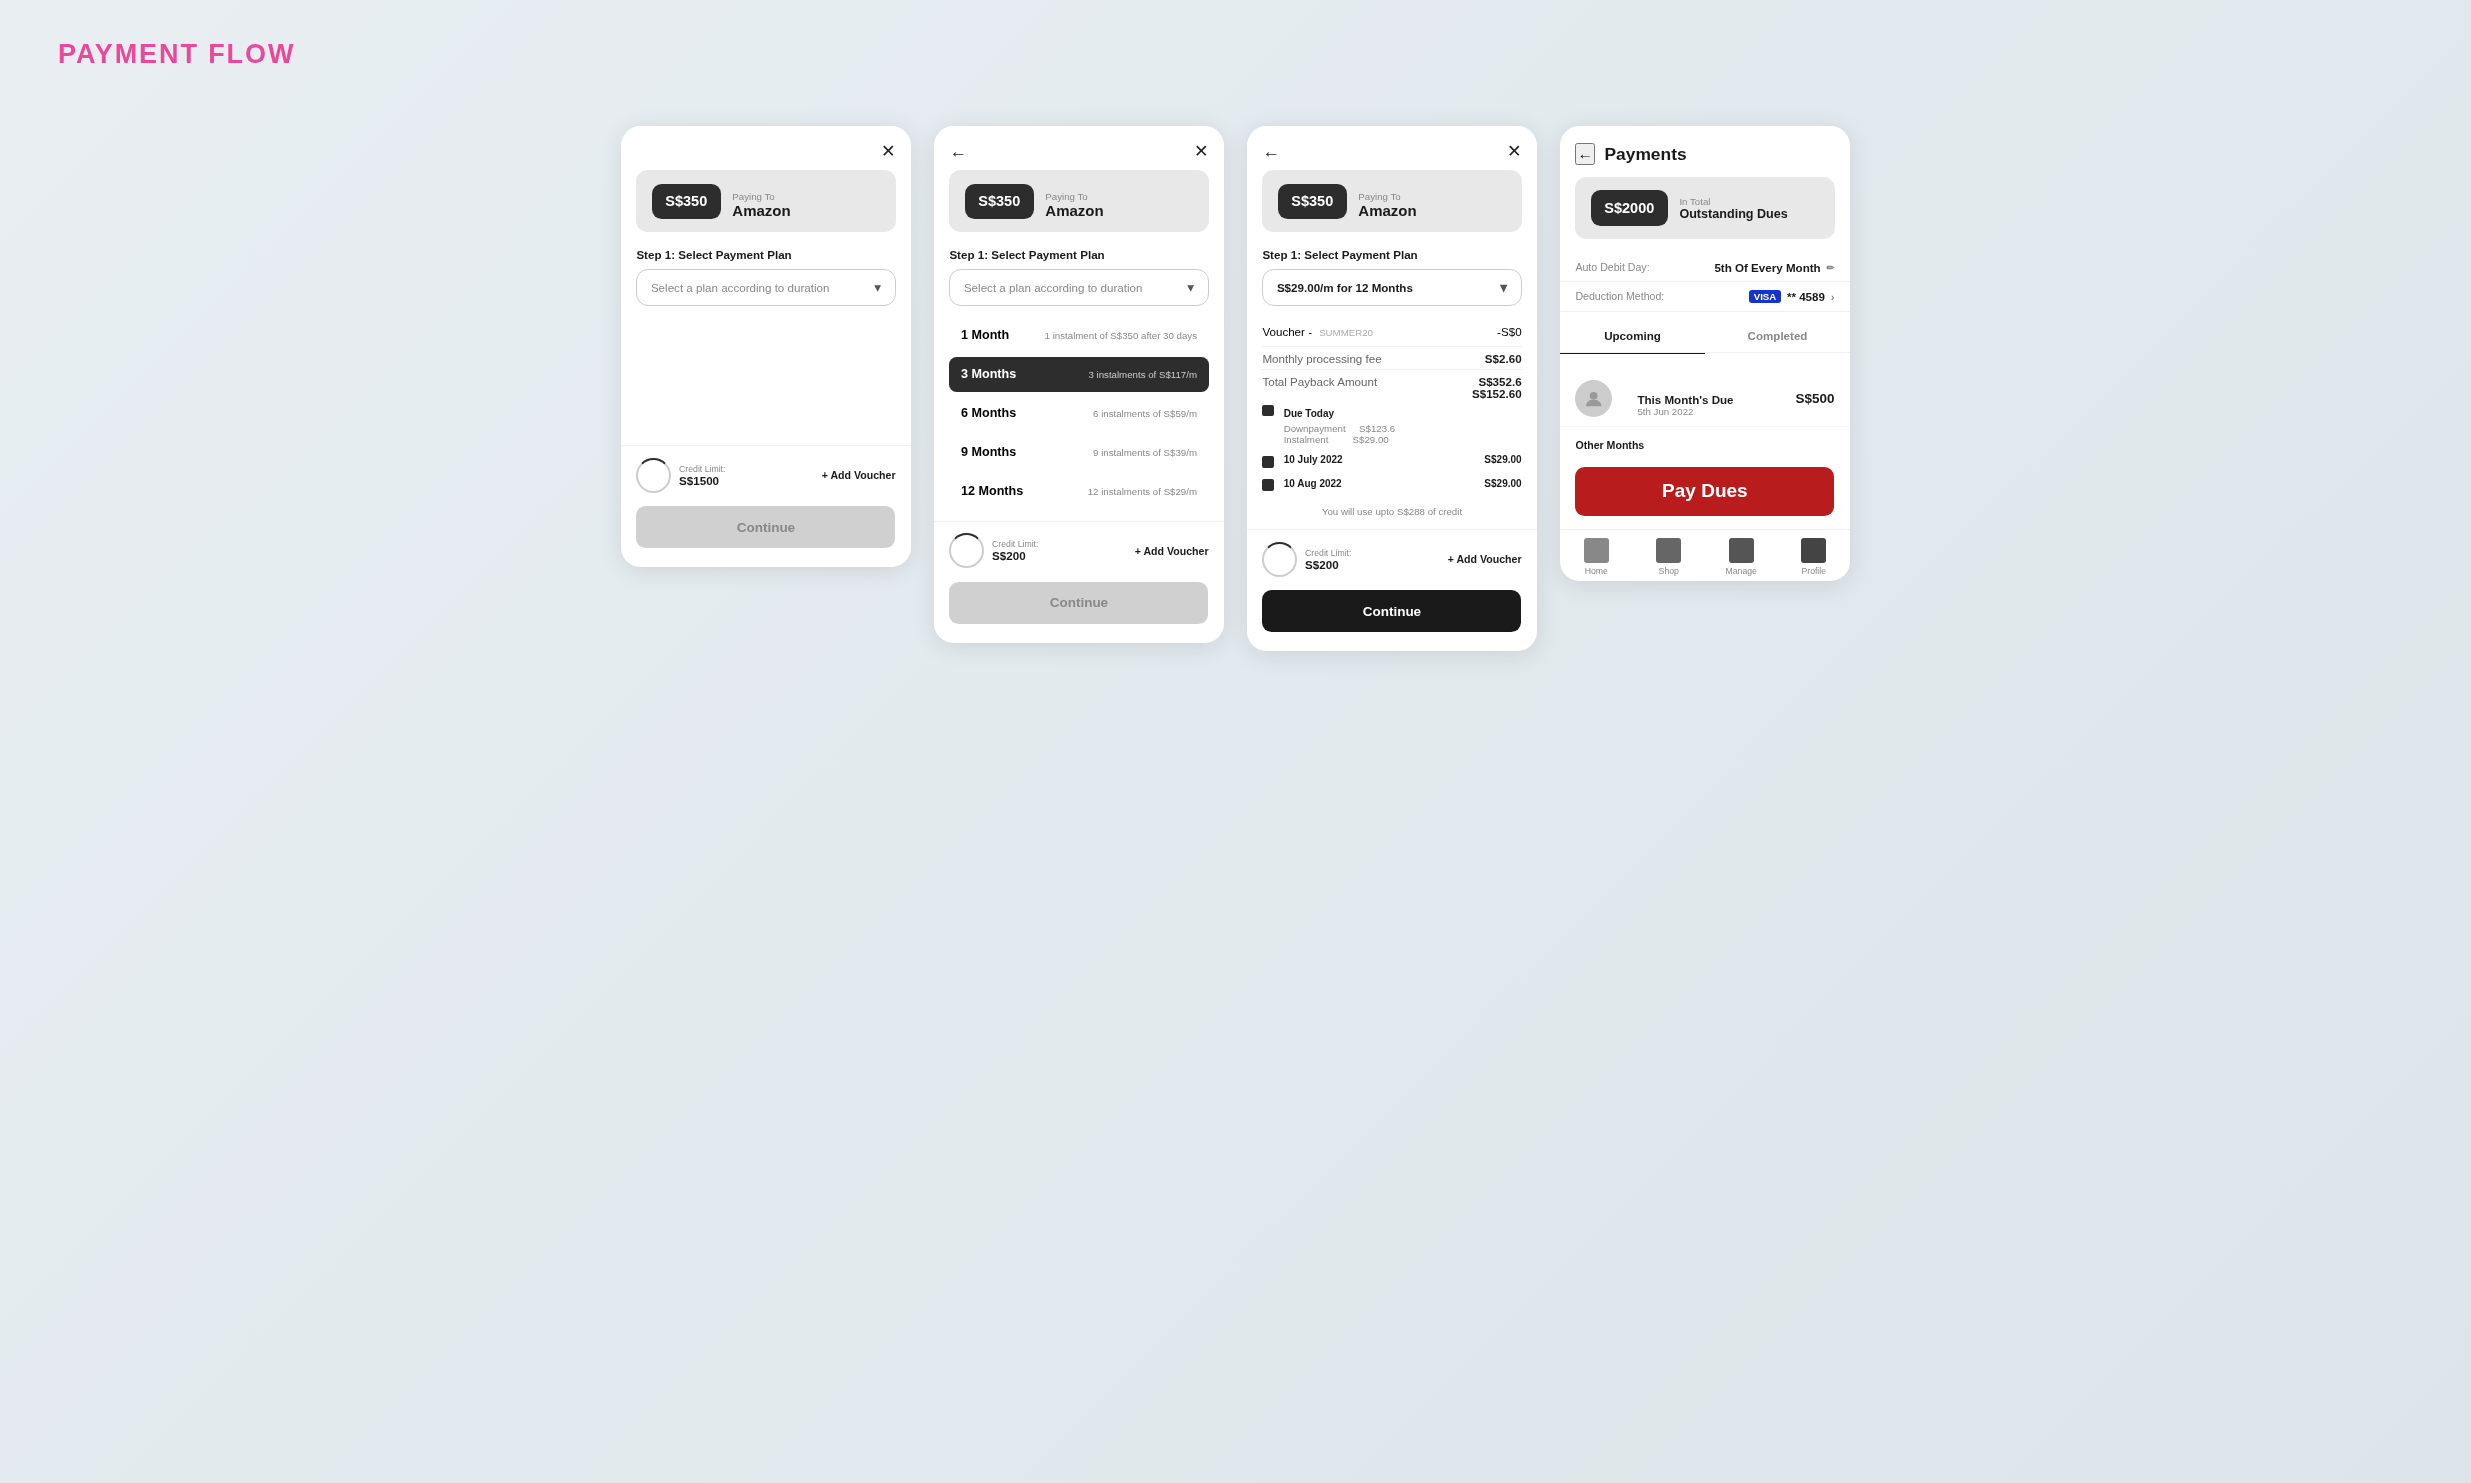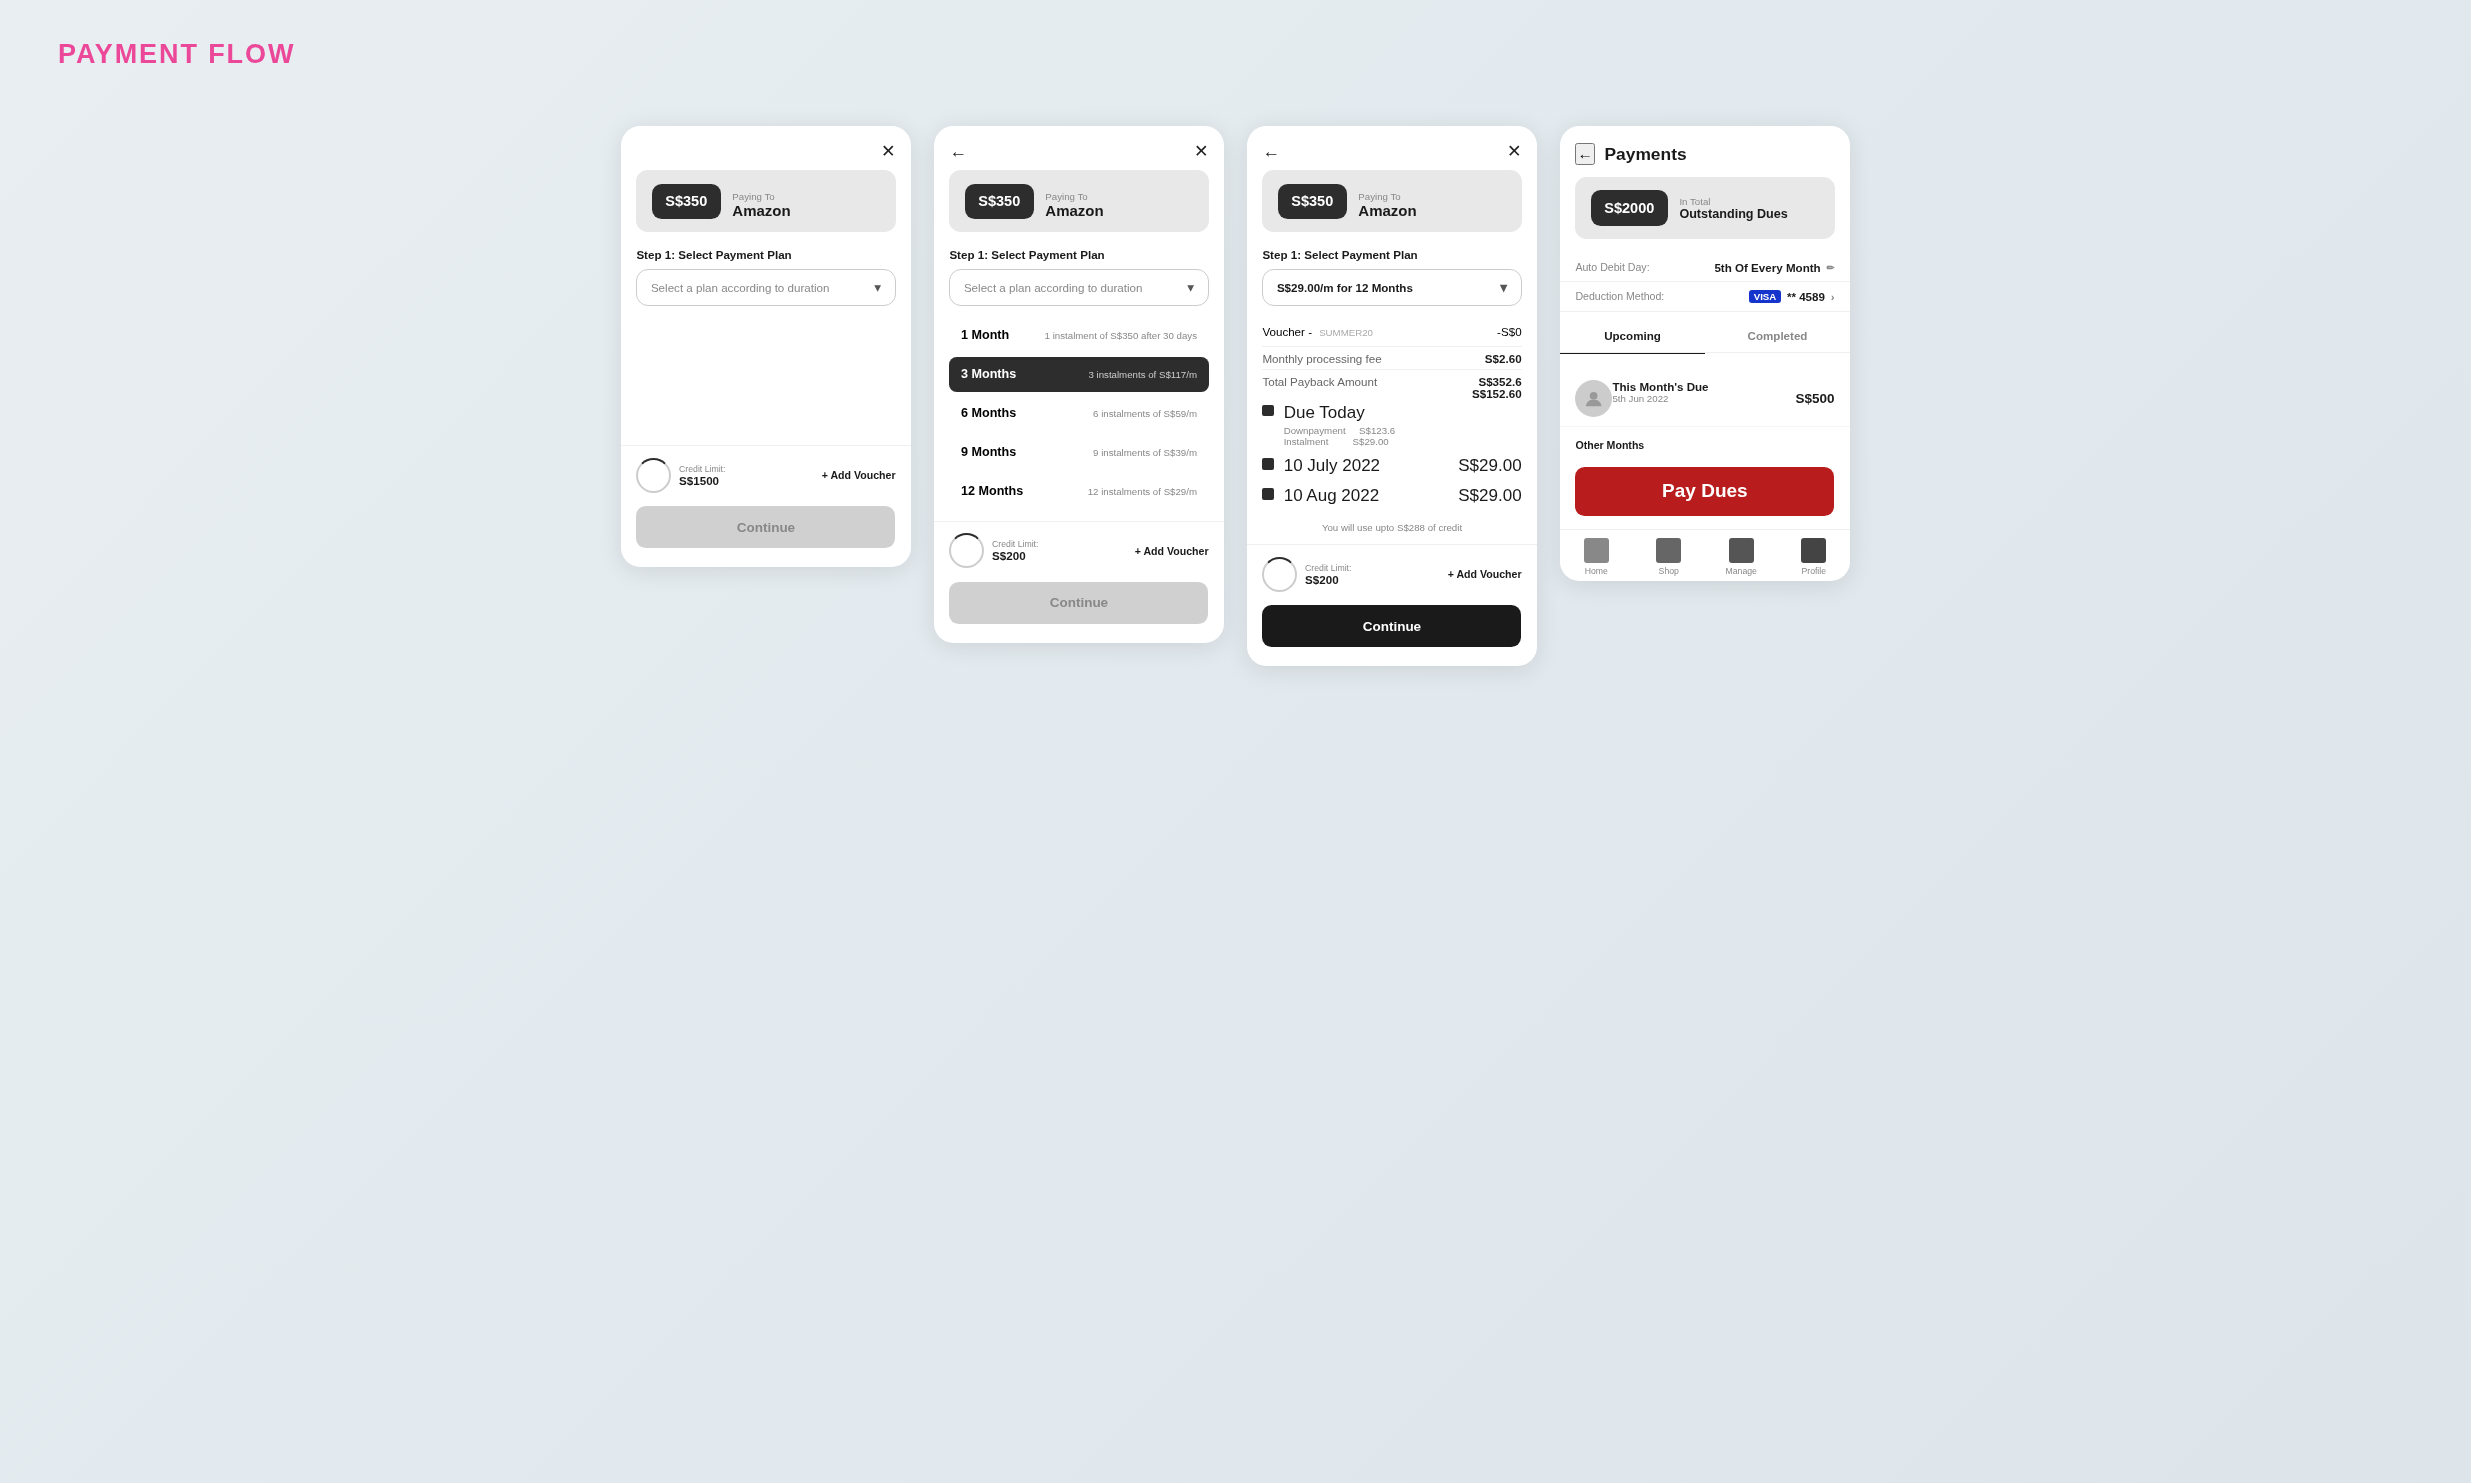--- a/index.html
+++ b/index.html
@@ -189,21 +189,21 @@
     .timeline { padding: 9.7px 15.4px 0 15.4px; }
     .timeline-item {
       display: flex; align-items: flex-start; gap: 9.7px;
       margin-bottom: 9.7px;
     }
     .timeline-dot {
       width: 11.6px; height: 11.6px; background: #2d2d2d;
       border-radius: 1.9px; margin-top: 1.9px; flex-shrink: 0;
     }
     .timeline-content { flex: 1; }
-    .timeline-title { font-size: 17px; font-weight: 400; color: #1a1a1a; }
+    .timeline-title { font-size: 10px; font-weight: 700; color: #1a1a1a; }
     .timeline-amount { font-size: 11.6px; font-weight: 700; color: #1a1a1a; float: right; margin-top: -15.4px; }
     .timeline-sub { font-size: 9.7px; color: #888; margin-top: 1.9px; }
     .credit-note { font-size: 9.7px; color: #888; text-align: center; padding: 5.8px 15.4px 0; }
 
     
     .payments-screen {
       background: #fff;
       border-radius: 19.3px;
       box-shadow: 0 3.9px 23px rgba(0,0,0,0.10);
       width: 290px;
@@ -270,21 +270,21 @@
     .payment-section-label {
       font-size: 10.6px; font-weight: 700; color: #1a1a1a;
       padding: 11.6px 15.4px 5.8px 15.4px;
     }
 
     .payment-card {
       display: flex; align-items: center; justify-content: space-between;
       padding: 9.7px 15.4px;
       border-bottom: 1px solid #f5f5f5;
     }
-    .payment-card-left { display: flex; align-items: flex-start; gap: 0; }
+    .payment-card-left { display: flex; align-items: flex-end; gap: 25px; }
     .avatar-circle {
       width: 37px; height: 37px; background: #ccc; border-radius: 50%;
       display: flex; align-items: center; justify-content: center;
       font-size: 13.5px; color: #fff;
     }
     .payment-card-info .name { font-size: 11.6px; font-weight: 700; color: #1a1a1a; }
     .payment-card-info .date { font-size: 9.7px; color: #888; }
     .payment-card-amount { font-size: 13.5px; font-weight: 700; color: #1a1a1a; }
 
     .other-months-label {

